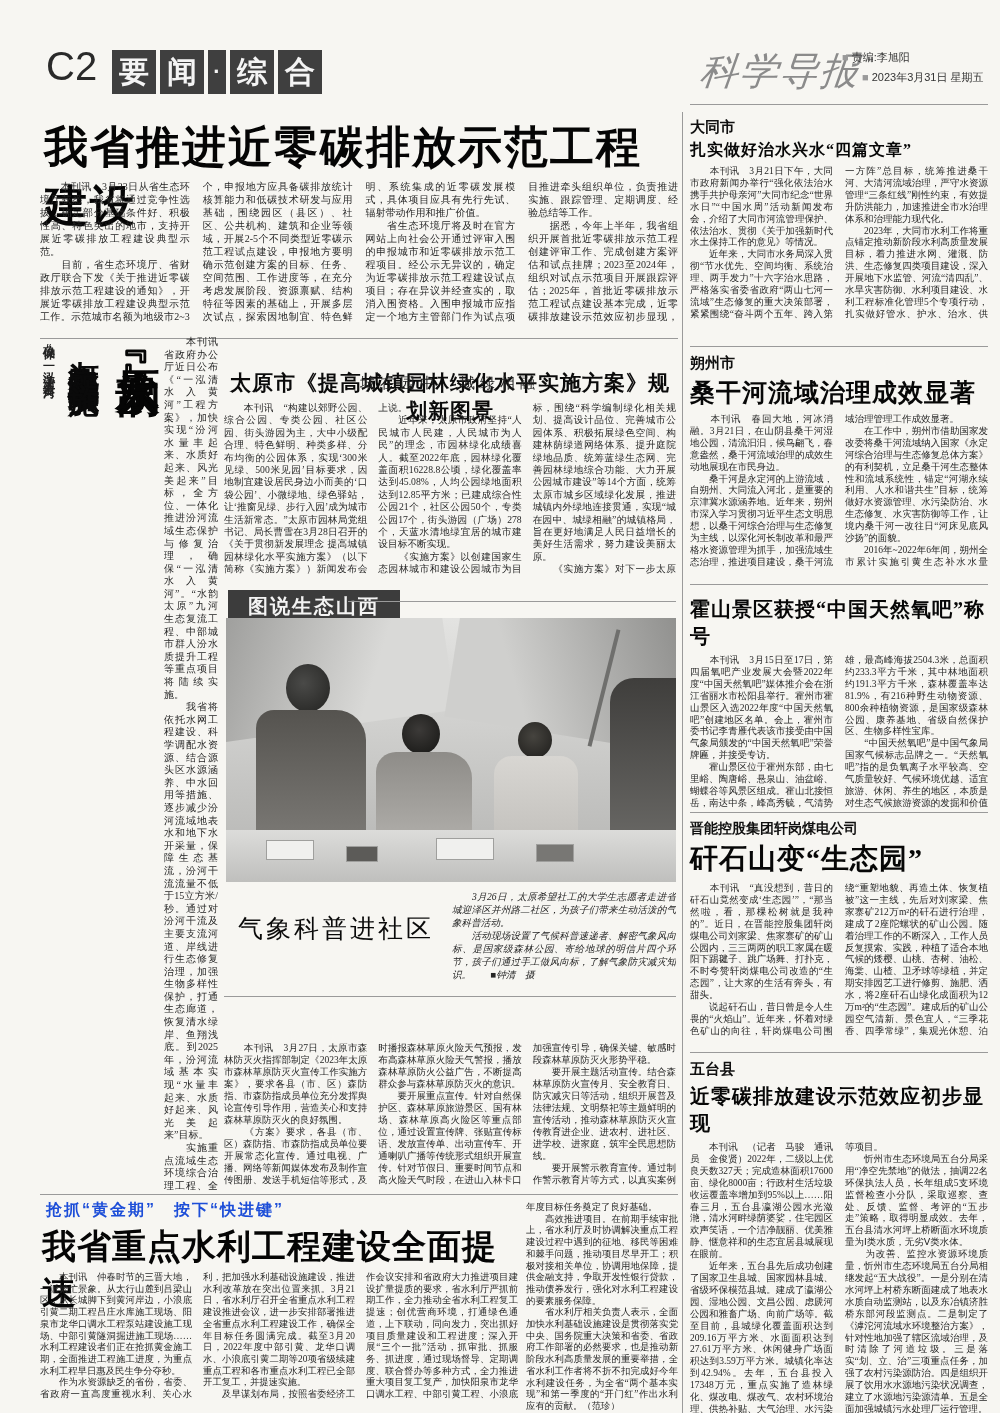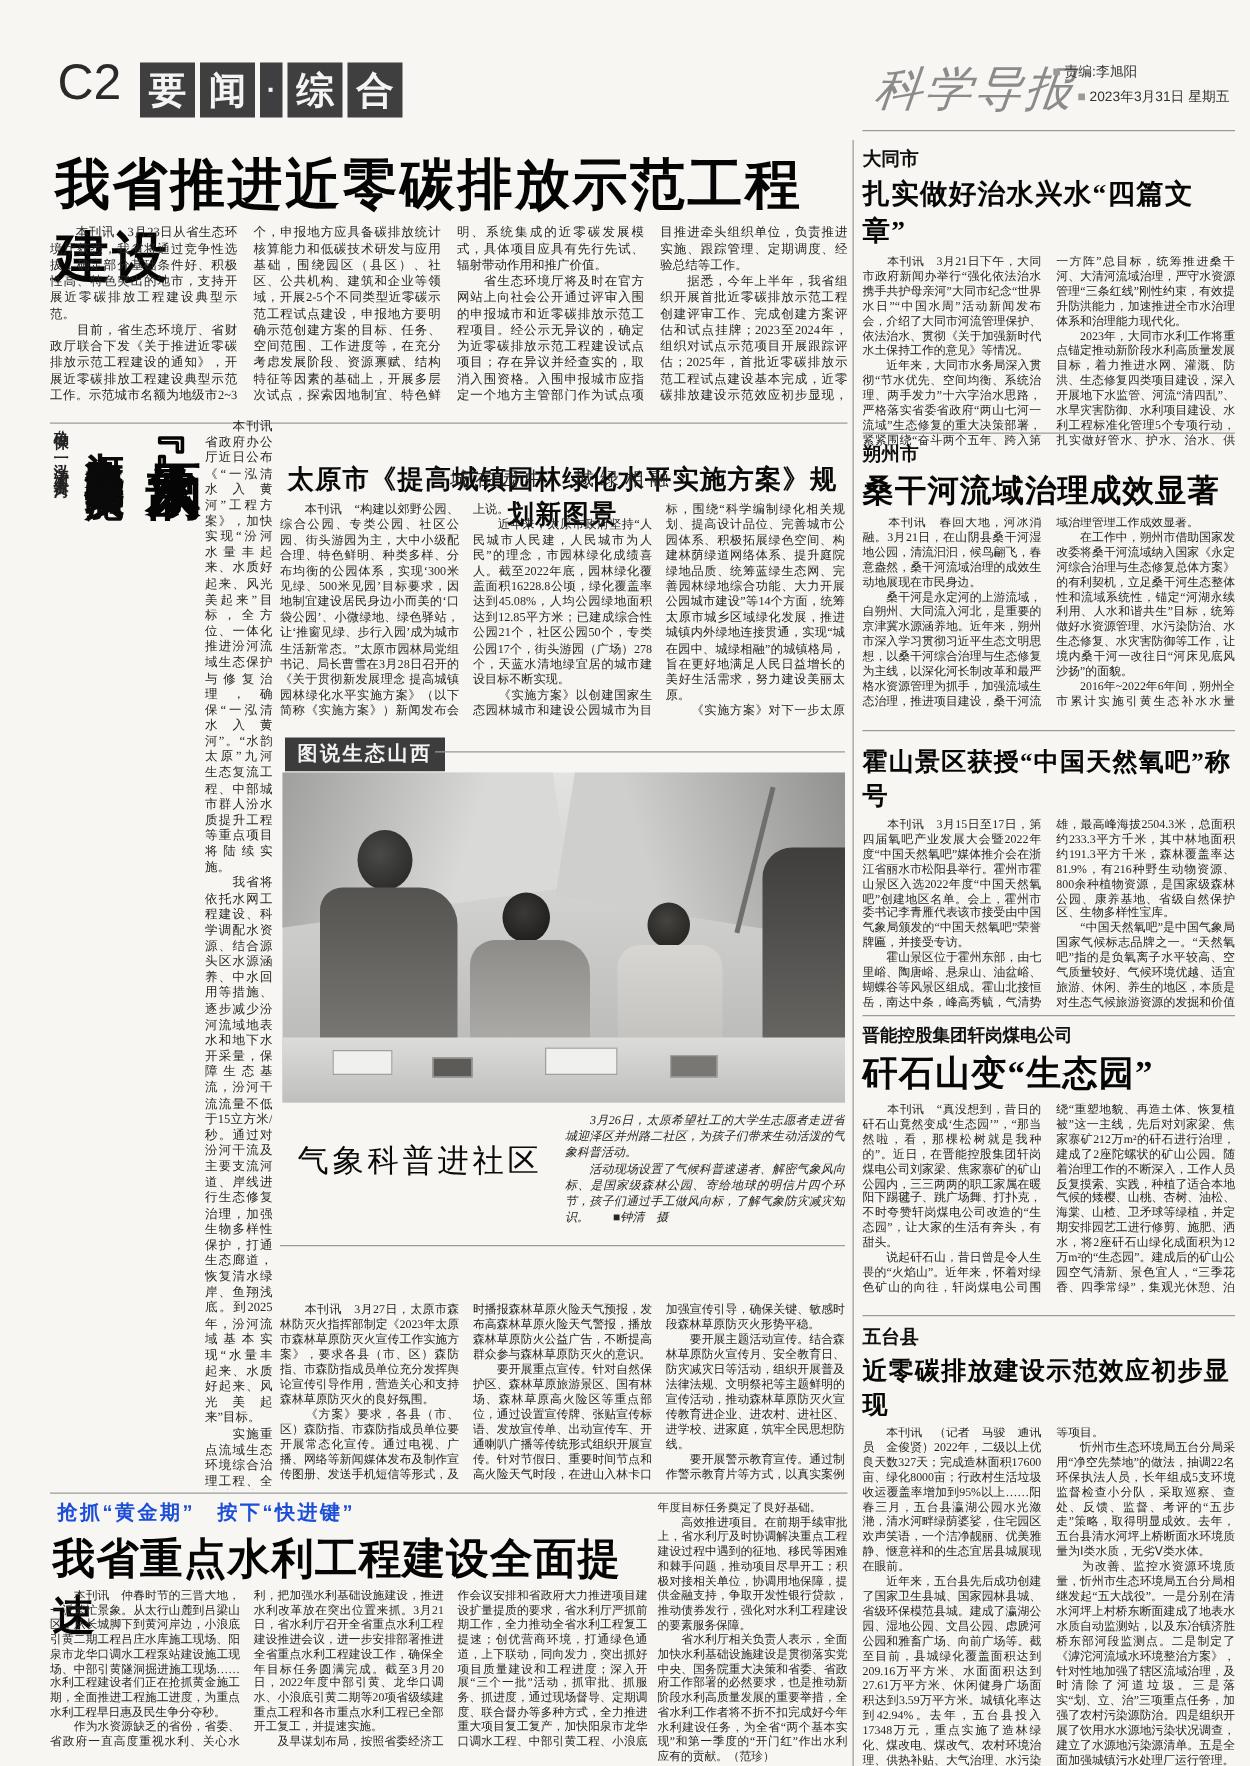--- a/index.html
+++ b/index.html
@@ -37,22 +37,22 @@
   #vhead-sub{font-size:31px;font-weight:bold;color:#0a0a0a;letter-spacing:2px;
              font-family:"Liberation Sans",sans-serif;}
   #vhead-main{font-size:44px;font-weight:900;color:#050505;
               font-family:"Liberation Sans",sans-serif;}
   #sidebar .body-text{font-size:10px;line-height:12.6px;}
   
   #mid-green-headline{left:224px;top:340px;width:452px;text-align:center;font-size:21px;}
   #mid-green-sub{left:224px;top:374px;width:452px;text-align:center;font-size:15px;
                  letter-spacing:5px;color:#222;}
   #mid-green-body{left:224px;top:402px;width:452px;height:186px;font-size:9.7px;line-height:12.4px;}
-  #photo-label{left:228px;top:590px;background:#3c3c3c;color:#f3f3f3;font-size:16px;font-weight:bold;
-               padding:3px 10px;font-family:"Liberation Sans",sans-serif;letter-spacing:2px;}
+  #photo-label{left:228px;top:590px;background:#3c3c3c;color:#f3f3f3;font-size:20px;font-weight:bold;
+               padding:3px 20px;font-family:"Liberation Sans",sans-serif;letter-spacing:2px;}
   #photo{left:226px;top:618px;width:450px;height:264px;background:linear-gradient(180deg,#e3e3e1 0%,#c9c9c7 55%,#b3b3b1 100%);overflow:hidden;}
   .caption-title{left:230px;top:912px;width:212px;text-align:center;font-size:25px;font-weight:normal;
                  letter-spacing:3px;color:#0a0a0a;}
   #caption-text{left:452px;top:890px;width:224px;height:104px;font-size:9.6px;line-height:13px;font-style:italic;}
   #fire-headline{left:224px;top:1000px;width:452px;text-align:center;font-size:28px;
                  font-family:"Liberation Sans",sans-serif;}
   #fire-body{left:224px;top:1042px;width:452px;height:148px;font-size:9.5px;line-height:12px;}
   
   #bottom-kicker{left:46px;top:1200px;font-size:16px;font-weight:bold;letter-spacing:2px;
                  font-family:"Liberation Sans",sans-serif;color:#1d4ed8;}
@@ -170,21 +170,21 @@
 　　作为水资源缺乏的省份，省委、省政府一直高度重视水利、关心水利，把加强水利基础设施建设，推进水利改革放在突出位置来抓。3月21日，省水利厅召开全省重点水利工程建设推进会议，进一步安排部署推进全省重点水利工程建设工作，确保全年目标任务圆满完成。截至3月20日，2022年度中部引黄、龙华口调水、小浪底引黄二期等20项省级续建重点工程和各市重点水利工程已全部开工复工，并提速实施。
 　　及早谋划布局，按照省委经济工作会议安排和省政府大力推进项目建设扩量提质的要求，省水利厅严抓前期工作，全力推动全省水利工程复工提速；创优营商环境，打通绿色通道，上下联动，同向发力，突出抓好项目质量建设和工程进度；深入开展“三个一批”活动，抓审批、抓服务、抓进度，通过现场督导、定期调度、联合督办等多种方式，全力推进重大项目复工复产，加快阳泉市龙华口调水工程、中部引黄工程、小浪底引黄二期工程以及中部引黄县县域配套工程等水网建设，为完成2023</div>
   <div class="abs body-text" id="bottom-body-right">年度目标任务奠定了良好基础。
 　　高效推进项目。在前期手续审批上，省水利厅及时协调解决重点工程建设过程中遇到的征地、移民等困难和棘手问题，推动项目尽早开工；积极对接相关单位，协调用地保障，提供金融支持，争取开发性银行贷款，推动债券发行，强化对水利工程建设的要素服务保障。
 　　省水利厅相关负责人表示，全面加快水利基础设施建设是贯彻落实党中央、国务院重大决策和省委、省政府工作部署的必然要求，也是推动新阶段水利高质量发展的重要举措，全省水利工作者将不折不扣完成好今年水利建设任务，为全省“两个基本实现”和第一季度的“开门红”作出水利应有的贡献。（范珍）</div>
 
   <div class="vline" style="left:682px;top:112px;height:1301px;"></div>
 
   <div class="r-art" style="top:118px;">
     <div class="r-kicker">大同市</div>
-    <div class="r-headline" style="font-size:22px;margin-top:3px;">扎实做好治水兴水“四篇文章”</div>
+    <div class="r-headline" style="font-size:16px;margin-top:3px;">扎实做好治水兴水“四篇文章”</div>
     <div class="body-text cols2 r-body" style="height:160px;font-size:9.5px;line-height:11.9px;">　　本刊讯　3月21日下午，大同市政府新闻办举行“强化依法治水　携手共护母亲河”大同市纪念“世界水日”“中国水周”活动新闻发布会，介绍了大同市河流管理保护、依法治水、贯彻《关于加强新时代水土保持工作的意见》等情况。
 　　近年来，大同市水务局深入贯彻“节水优先、空间均衡、系统治理、两手发力”十六字治水思路，严格落实省委省政府“两山七河一流域”生态修复的重大决策部署，紧紧围绕“奋斗两个五年、跨入第一方阵”总目标，统筹推进桑干河、大清河流域治理，严守水资源管理“三条红线”刚性约束，有效提升防洪能力，加速推进全市水治理体系和治理能力现代化。
 　　2023年，大同市水利工作将重点锚定推动新阶段水利高质量发展目标，着力推进水网、灌溉、防洪、生态修复四类项目建设，深入开展地下水监管、河流“清四乱”、水旱灾害防御、水利项目建设、水利工程标准化管理5个专项行动，扎实做好管水、护水、治水、供水“四篇文章”，确保为大同实施双城战略引领全省高质量发展提供水支撑和水保障。（吕汉富）</div>
   </div>
   <div class="hline" style="left:690px;top:346px;width:298px;"></div>
 
   <div class="r-art" style="top:354px;">
     <div class="r-kicker">朔州市</div>
     <div class="r-headline" style="font-size:25px;margin-top:3px;">桑干河流域治理成效显著</div>
     <div class="body-text cols2 r-body" style="height:166px;font-size:9.5px;line-height:11.9px;">　　本刊讯　春回大地，河冰消融。3月21日，在山阴县桑干河湿地公园，清流汩汩，候鸟翩飞，春意盎然，桑干河流域治理的成效生动地展现在市民身边。

